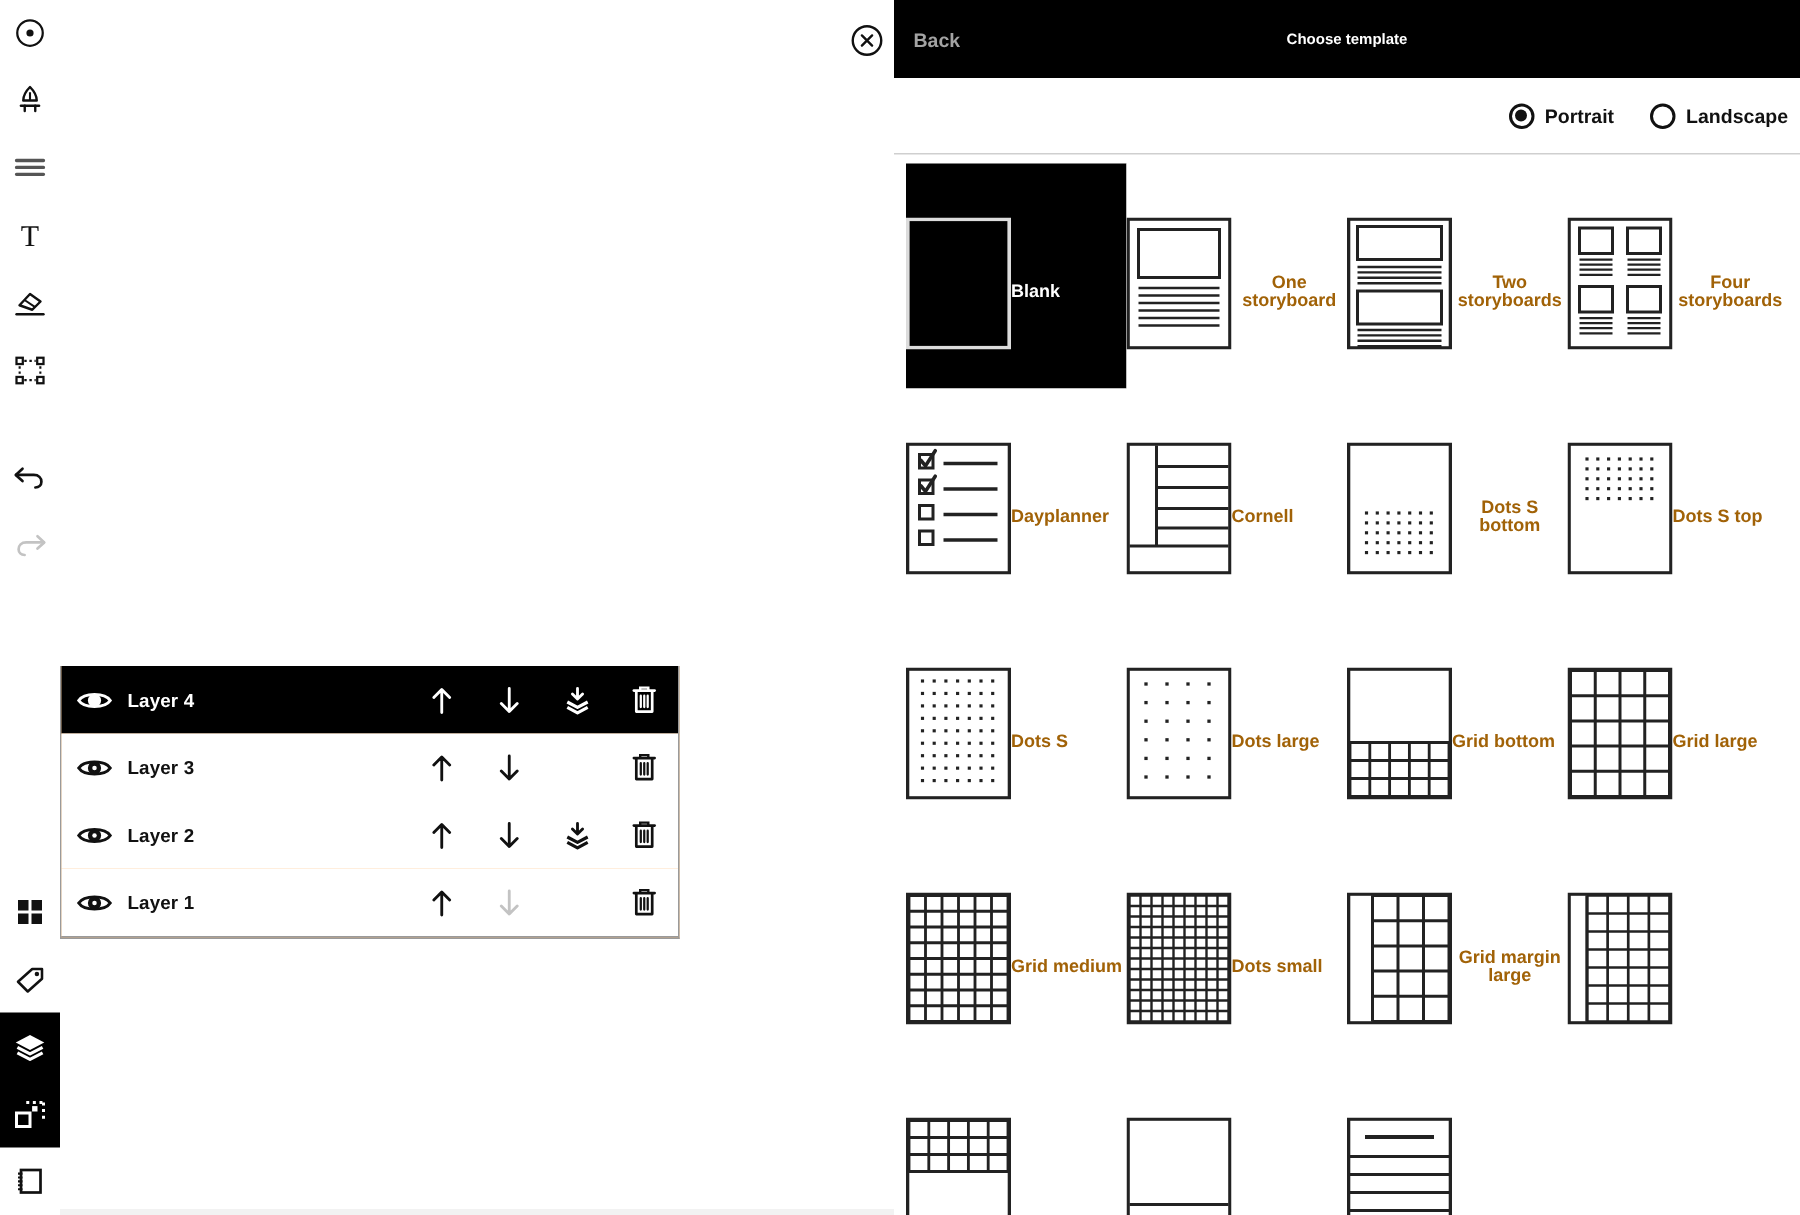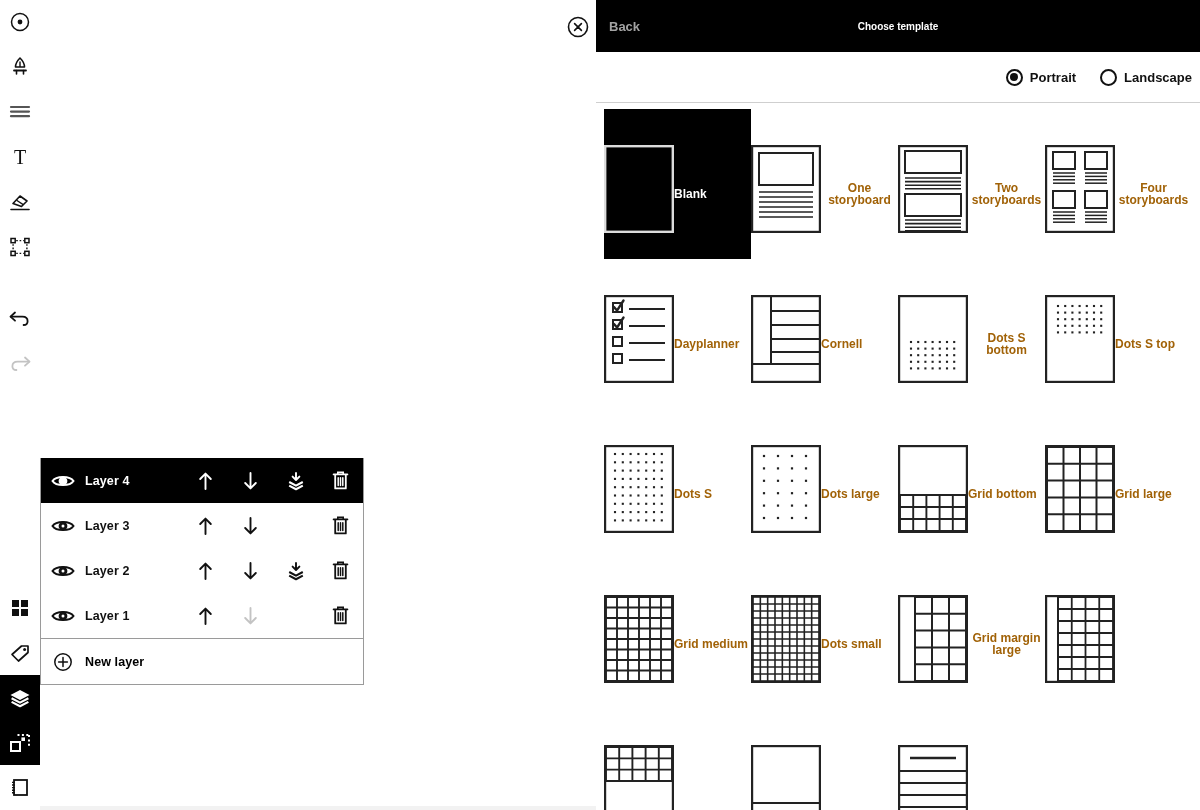--- a/index.html
+++ b/index.html
@@ -47,22 +47,22 @@
     color: #111;
   }
   #bottom-strip {
     position: absolute; left: 40px; bottom: 0;
     width: 1160px; height: 4px;
     background: #f2f2f2;
   }
 
   
   #layer-panel {
-    position: absolute; left: 40px; top: 458px;
-    width: 324px;
+    position: absolute; left: 40px; top: 444px;
+    width: 413px;
     background: #fdba74;
     border: 1px solid #9a9a9a;
     border-top: none;
     box-shadow: 0 0 0 0 rgba(0,0,0,0);
   }
   .layer-row {
     position: relative;
     height: 45px;
     display: flex; align-items: center;
     background: #ffffff;
@@ -417,29 +417,20 @@
   <path d="M2.6 4.4 H16.4" stroke="#111111" stroke-width="1.8" stroke-linecap="round"></path>
   <path d="M4.2 4.4 V18.4 H14.8 V4.4" fill="none" stroke="#111111" stroke-width="1.8" stroke-linejoin="round"></path>
   <path d="M7.2 7.8 V15.4 M9.5 7.8 V15.4 M11.8 7.8 V15.4" stroke="#111111" stroke-width="1.5" stroke-linecap="round"></path>
   <path d="M6.8 4.4 V2.4 H12.2 V4.4" fill="none" stroke="#111111" stroke-width="1.6"></path>
                 </svg>
               </span>
             </span>
           </div>
         </div>
       <div class="divider"></div>
-      <div id="new-layer-row">
-        <span class="layer-eye">
-          <svg width="20" height="20" viewBox="0 0 20 20">
-            <circle cx="10" cy="10" r="8.2" fill="none" stroke="#111" stroke-width="1.5"></circle>
-            <path d="M10 5.6 V14.4 M5.6 10 H14.4" stroke="#111" stroke-width="1.5" stroke-linecap="round"></path>
-          </svg>
-        </span>
-        <span class="layer-name">New layer</span>
-      </div>
     </div>
 
     <div id="bottom-strip"></div>
   </div>
 
   <div id="template-panel">
 
     <div id="tpl-header">
       <div id="back-btn">Back</div>
       <div id="tpl-title">Choose template</div>

